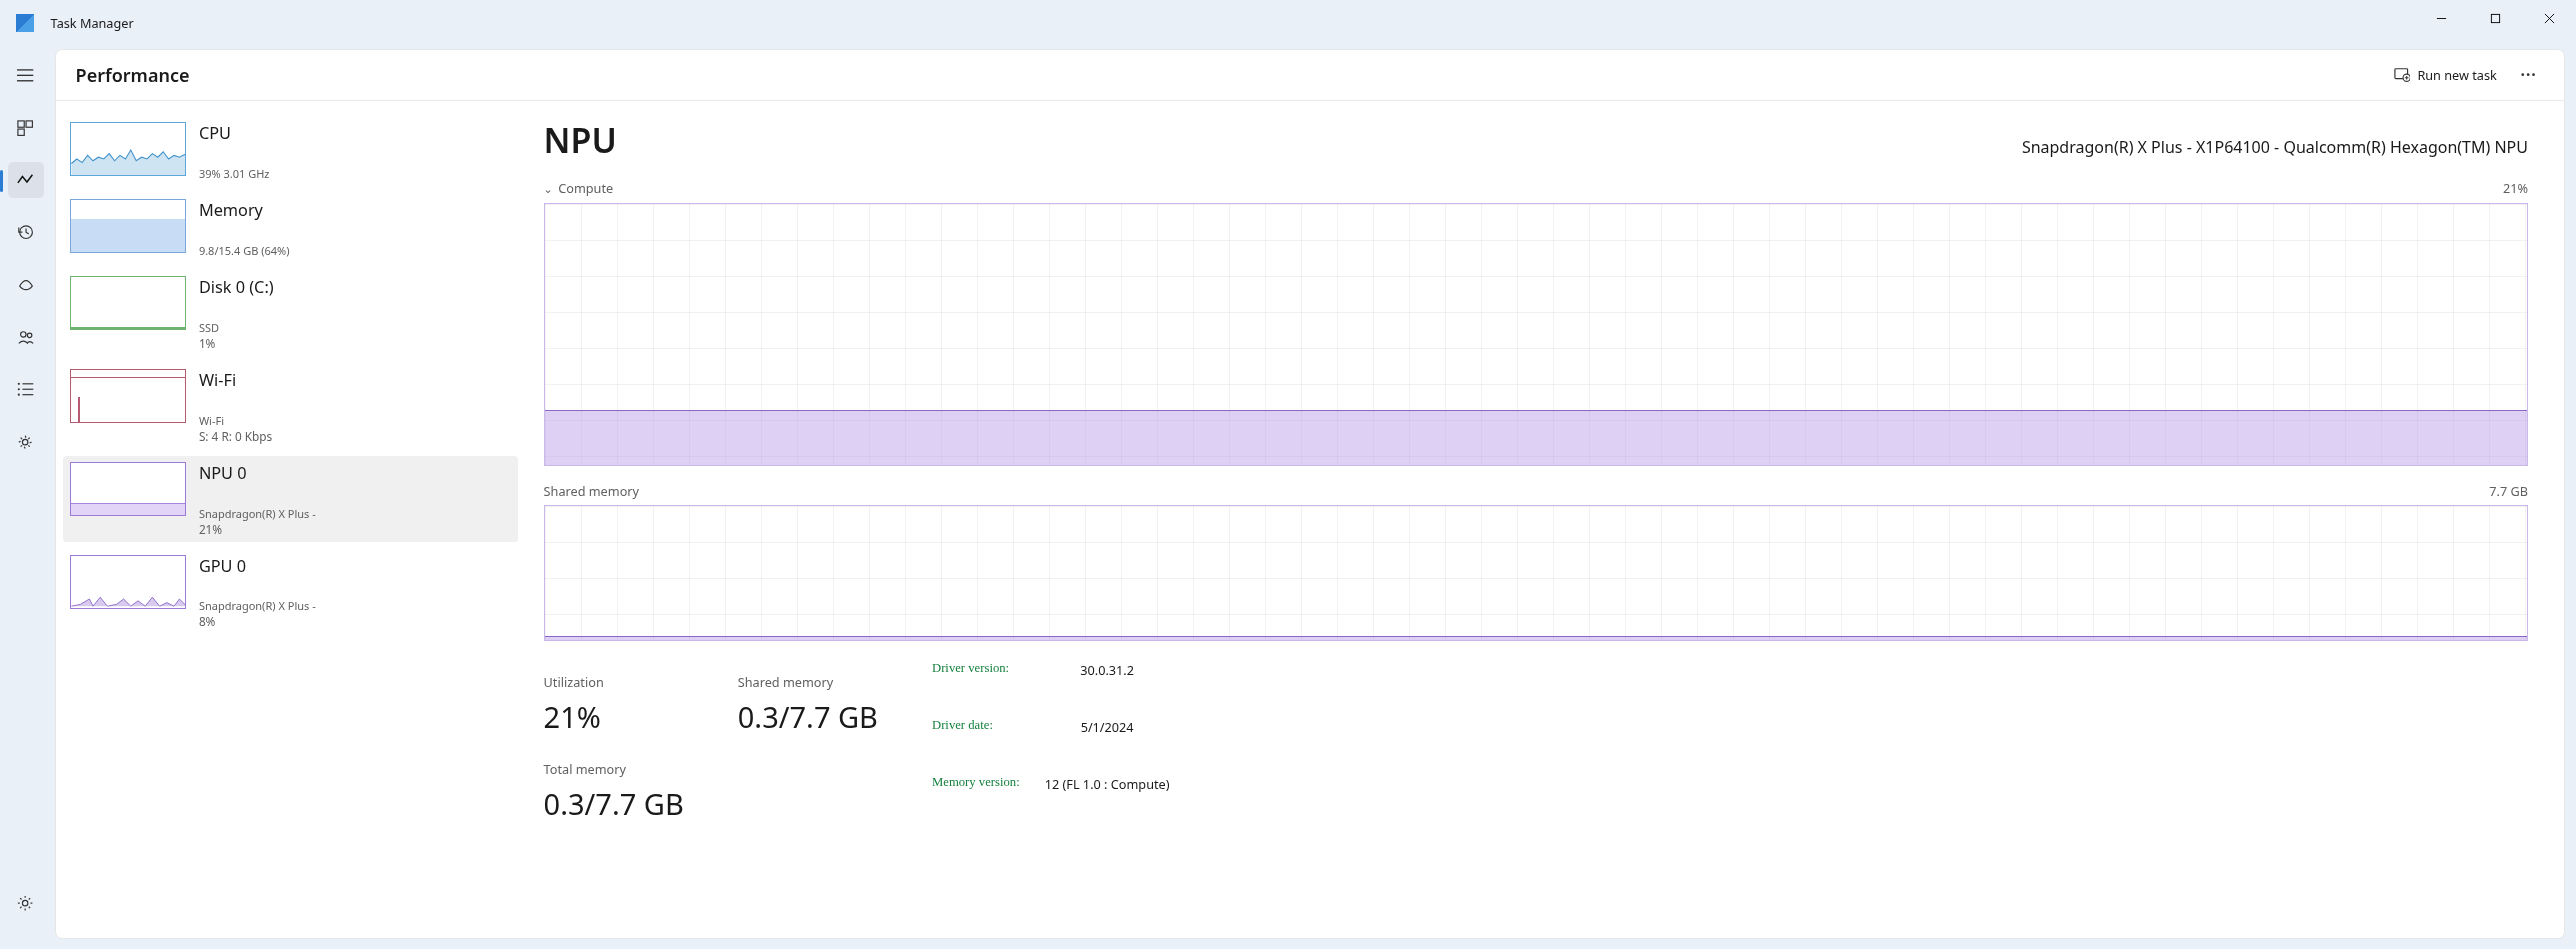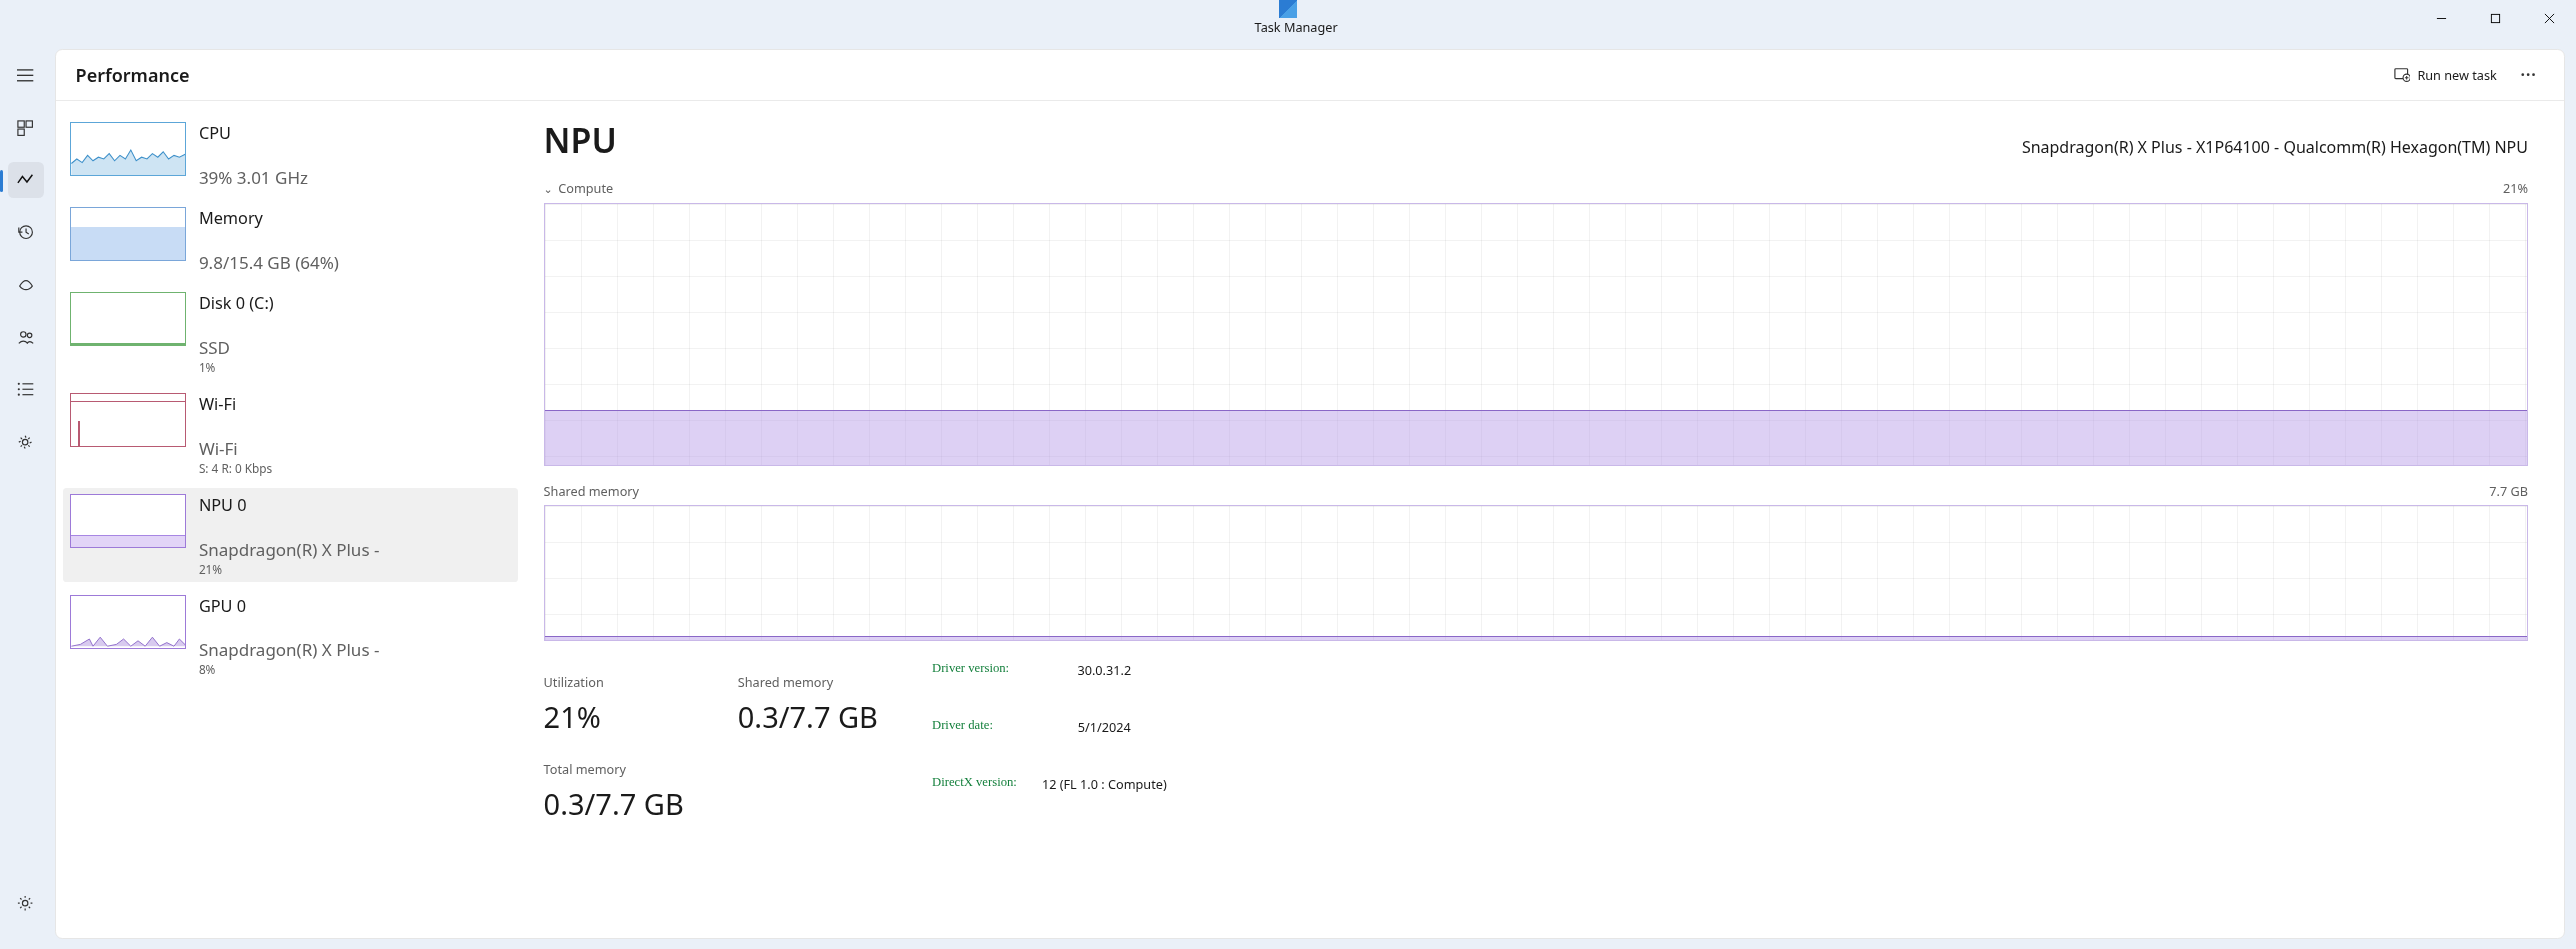--- a/index.html
+++ b/index.html
@@ -14,21 +14,20 @@
   position: relative;
 }
 
 
 .titlebar {
   height: 45px;
   display: flex;
   align-items: center;
   padding-left: 16.3px;
   background: #eaf0f8;
-  flex-direction: column;
 }
 .titlebar .app-icon {
   width: 18px; height: 18px;
   margin-right: 16.3px;
   background: linear-gradient(135deg, #2b7cd3 50%, #4aa0e6 50%);
 }
 .titlebar .title { font-size: 12.7px; }
 .win-controls {
   position: absolute;
   right: 0;
@@ -150,21 +149,21 @@
 }
 .thumb.mem .fill { height: 64%; background: #c8dcf5; }
 .thumb.disk .fill { height: 1.8px; background: #6fb36f; }
 .thumb.wifi .spike { position:absolute; bottom:0; left:7.3px; width:1.8px; height:25px; background:#b85a72; }
 .thumb.wifi .line { position:absolute; top:7.3px; left:0; right:0; height:0.9px; background:#b85a72; }
 .thumb.npu .fill { height: 22%; background: #e2d4f7; border-top:0.9px solid #a786e3; }
 .thumb.gpu svg { position:absolute; bottom:0; left:0; }
 
 .res-text { display:flex; flex-direction:column; justify-content:center; }
 .res-text .t1 { font-size: 16.3px; font-weight: 400; margin-bottom: 1.8px; }
-.res-text .t2 { font-size: 17px; color: #606060; margin-top: 20px; }
+.res-text .t2 { font-size: 11px; color: #606060; margin-top: 20px; }
 .res-text .t3 { font-size: 11.8px; color: #606060; }
 
 
 .detail {
   flex: 1;
   padding: 16.3px 36px 18px 18px;
   display: flex;
   flex-direction: column;
 }
 .detail-head {
@@ -455,21 +454,21 @@
           </div>
           <div class="stat-col">
             <span class="label">Shared memory</span>
             <span class="value">0.3/7.7 GB</span>
           </div>
           <div class="kv-table">
             <span class="k">Driver version:</span>
             <span class="v">30.0.31.2</span>
             <span class="k">Driver date:</span>
             <span class="v">5/1/2024</span>
-            <span class="k">DirectX version:</span>
+            <span class="k">Memory version:</span>
             <span class="v">12 (FL 1.0 : Compute)</span>
           </div>
         </div>
 
       </div>
 
     </div>
   </div>
 </div>
 

